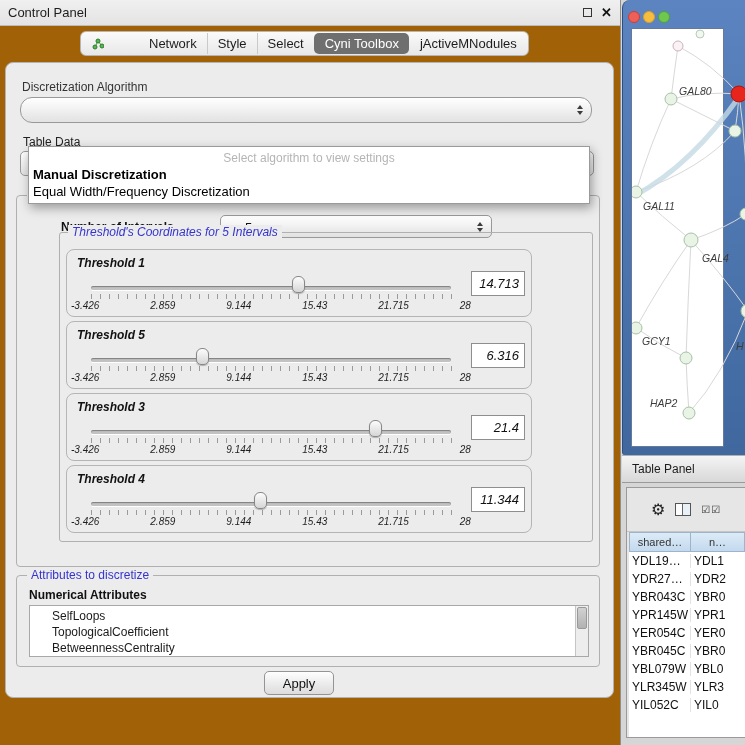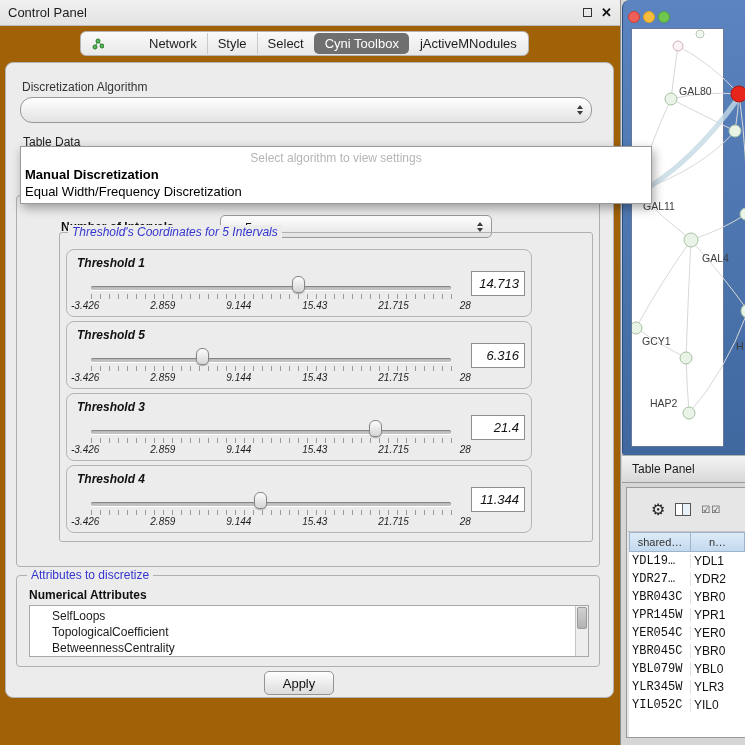--- a/index.html
+++ b/index.html
@@ -23,21 +23,21 @@
   .inner-panel { position:absolute; left:5px; top:62px; width:609px; height:636px; border:1px solid #b3b3b3; border-radius:8px; background:#ececec; }
 
   .algo-label { position:absolute; left:16px; top:17px; font-size:12px; color:#333; }
   .combo { position:absolute; background:linear-gradient(#ffffff,#e2e2e2); border:1px solid #999; border-radius:5px; font-size:13px; color:#111; }
   .combo .val { position:absolute; left:10px; top:50%; transform:translateY(-50%); white-space:nowrap; }
   .arrows { position:absolute; right:8px; top:50%; transform:translateY(-50%); display:flex; flex-direction:column; gap:2px; }
   .arr-up { width:0; height:0; border-left:3.5px solid transparent; border-right:3.5px solid transparent; border-bottom:4px solid #3c3c3c; }
   .arr-dn { width:0; height:0; border-left:3.5px solid transparent; border-right:3.5px solid transparent; border-top:4px solid #3c3c3c; }
   .algo-combo { left:14px; top:34px; width:572px; height:26px; border-radius:12px; }
 
-  .algo-popup { position:absolute; left:14px; top:83px; width:632px; background:#fff; border:1px solid #9a9a9a; box-shadow:2px 4px 10px rgba(0,0,0,.35); z-index:50; padding:2px 0 3px; }
+  .algo-popup { position:absolute; left:22px; top:83px; width:562px; background:#fff; border:1px solid #9a9a9a; box-shadow:2px 4px 10px rgba(0,0,0,.35); z-index:50; padding:2px 0 3px; }
   .popup-placeholder { text-align:center; color:#b5b5b5; font-size:12px; padding:2px 0 1px; }
   .popup-opt { font-size:13px; color:#000; padding:1px 4px; }
   .popup-opt.bold { font-weight:bold; }
 
   .tabledata-label { position:absolute; left:17px; top:72px; font-size:12px; color:#222; }
   .tabledata-combo { left:14px; top:88px; width:574px; height:25px; }
 
   .group { position:absolute; border:1px solid #b0b0b0; border-radius:4px; }
   .legend { position:absolute; top:-8px; left:10px; background:#ececec; font-size:12px; padding:0 4px; white-space:nowrap; }
   .legend.green { color:#3fa03f; }
@@ -75,39 +75,39 @@
   .btab:last-child { border-radius:0 4px 4px 0; }
   .btab.selected { background:#6f6f6f; color:#fff; }
 
   
   .network-window { position:absolute; left:622px; top:0; width:123px; height:455px; background:linear-gradient(#5b84c0,#40689f); border-radius:8px 0 0 3px; border-left:1px solid #2f4d7d; }
   .traffic { position:absolute; left:5px; top:11px; display:flex; gap:3px; }
   .light { width:12px; height:12px; border-radius:50%; }
   .light.red { background:#ee5f57; border:1px solid #ce3e36; }
   .light.yellow { background:#f6bd3e; border:1px solid #dfa023; }
   .light.green { background:#6fc74f; border:1px solid #4fa339; }
-  .net-canvas { position:absolute; left:8px; top:28px; width:93px; height:419px; background:#fff; border:1px solid #67799a; }
+  .net-canvas { position:absolute; left:8px; top:28px; width:93px; height:419px; background:#fff; border:1px solid #67799a;font-style:italic; }
   .net-canvas svg { display:block; }
 
   
   .tp-header { position:absolute; left:622px; top:455px; width:123px; height:28px; background:linear-gradient(#f4f4f4,#d8d8d8); border-top:1px solid #b0b0b0; border-bottom:1px solid #9a9a9a; display:flex; align-items:center; padding-left:10px; font-size:12px; color:#1c1c1c; }
   .table-window { position:absolute; left:626px; top:487px; width:119px; height:251px; background:#e6e6e6; border:1px solid #9a9a9a; border-right:none; }
   .tp-toolbar { position:absolute; left:0; top:0; right:0; height:44px; display:flex; align-items:center; gap:10px; padding-left:24px; border-bottom:1px solid #c6c6c6; }
   .gear { font-size:16px; color:#222; line-height:1; }
   .cols-icon { width:16px; height:13px; border:1px solid #555; background:linear-gradient(90deg,#fdfdfd 0 6px,#666 6px 7px,#e9f1f8 7px); }
   .checks { font-size:10px; color:#333; letter-spacing:1px; }
   .tp-body { position:absolute; left:2px; right:0; top:44px; bottom:0; background:#fff; overflow:hidden; }
   .thead { display:flex; }
   .hcell { height:20px; background:linear-gradient(#ddebf7,#c3d9ee); border:1px solid #9db4ca; border-left:none; font-size:11px; color:#333; display:flex; align-items:center; justify-content:center; }
   .hcell:first-child { border-left:1px solid #9db4ca; }
   .hcell.c0 { width:62px; }
   .hcell.c1 { flex:1; }
   .trow { display:flex; height:18px; align-items:center; }
   .tcell { font-size:12px; color:#101010; padding-left:3px; overflow:hidden; white-space:nowrap; }
-  .tcell.c0 { width:62px; border-right:1px solid #e2e2e2;font-family:Liberation Mono, monospace; }
+  .tcell.c0 { width:62px; border-right:1px solid #e2e2e2; }
   .tcell.c1 { flex:1; }
 </style>
 </head>
 <body>
 
 <div class="stage">
 
   <div class="control-panel">
 
     <div class="titlebar">

